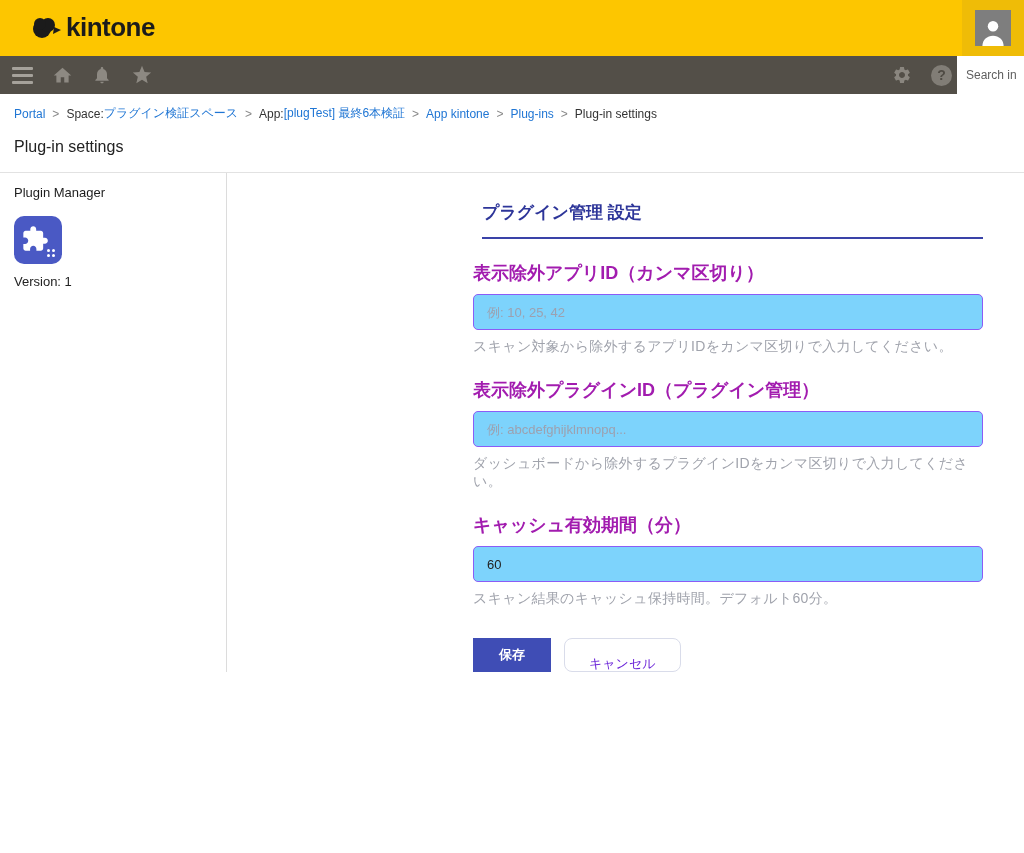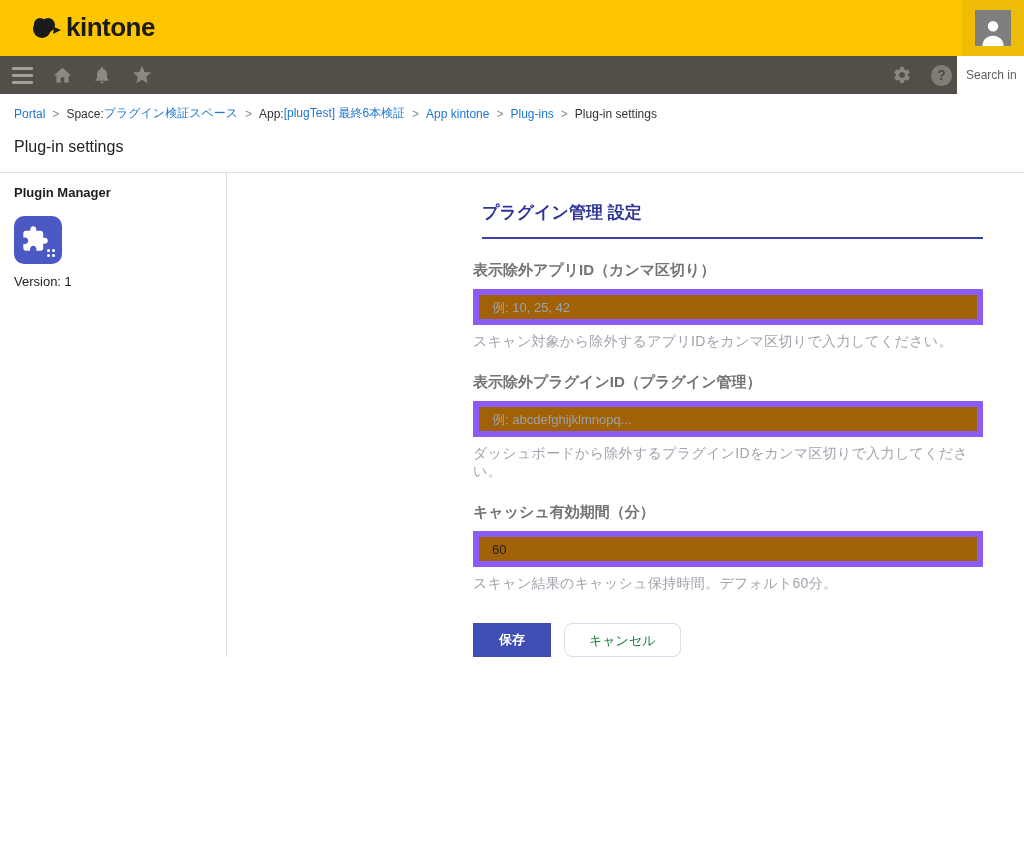--- a/index.html
+++ b/index.html
@@ -37,45 +37,45 @@
   .crumb-sep { color: #888; margin: 0 7px; }
   .crumb-current { color: #333; }
 
   
   .page-title { padding: 16px 14px 0 14px; font-size: 16px; color: #222; }
   .title-divider { border: none; border-top: 1px solid #E2E2E2; margin-top: 16px; }
 
   
   .content { display: flex; }
   .sidebar { width: 227px; min-height: 446px; border-right: 1px solid #DCDCDC; padding: 12px 0 0 14px; }
-  .plugin-name { font-size: 13px; font-weight: bold; color: #1d1d1d; }
+  .plugin-name { font-size: 13px; font-weight: normal; color: #1d1d1d; }
   .plugin-icon { width: 48px; height: 48px; margin-top: 16px; background: #4A59C4; border-radius: 10px;
     position: relative; display: flex; align-items: center; justify-content: center; }
   .plugin-icon svg { display: block; }
   .plugin-dots { position: absolute; right: 7px; bottom: 7px; display: grid;
     grid-template-columns: 3px 3px; grid-gap: 2px; }
   .plugin-dots i { width: 3px; height: 3px; background: #fff; border-radius: 50%; }
   .plugin-version { margin-top: 10px; font-size: 13px; color: #222; }
 
   .main { padding: 28px 0 0 246px; width: 756px; }
   .form-wrap { width: 510px; }
   .form-heading { font-size: 17px; font-weight: bold; color: #2D3599;
     padding-bottom: 13px; border-bottom: 2px solid #3A43A8; margin-left: 9px; }
   .field-group { margin-top: 22px; }
-  .field-label { font-size: 15px; font-weight: bold; color: #737373; }
-  .field-input { margin-top: 9px; width: 100%; height: 36px; border: 6px solid #8b5cf6; border-radius: 0;
+  .field-label { font-size: 18px; font-weight: bold; color: #a21caf; }
+  .field-input { margin-top: 9px; width: 100%; height: 36px; border: 1px solid #8b5cf6; border-radius: 5px;
     padding: 0 13px; font-size: 13px; color: #222; outline: none;
-    font-family: "Liberation Sans", "DejaVu Sans", sans-serif; background: #a16207; }
+    font-family: "Liberation Sans", "DejaVu Sans", sans-serif; background: #7dd3fc; }
   .field-input::placeholder { color: #9CA1B0; opacity: 1; }
   .field-help { margin-top: 8px; font-size: 14px; color: #A0A3AC; letter-spacing: 0.3px; }
   .button-row { margin-top: 30px; display: flex; align-items: center; gap: 13px; }
   .btn-save { height: 34px; padding: 0 26px; background: #3F4DB5; color: #fff; border: none;
     border-radius: 0; font-size: 13px; font-weight: bold; cursor: pointer;
     font-family: "Liberation Sans", "DejaVu Sans", sans-serif; }
-  .btn-cancel { height: 34px; padding: 8px 24px; background: #fff; color: #15803d; border: 1px solid #D9DCEA;
+  .btn-cancel { height: 34px; padding: 16px 24px; background: #fff; color: #6d28d9; border: 1px solid #D9DCEA;
     border-radius: 8px; font-size: 13px; cursor: pointer;
     font-family: "Liberation Sans", "DejaVu Sans", sans-serif; }
 </style>
 </head>
 <body>
 
 <div class="brand-bar">
   <div class="logo">
     <span>
       <svg width="34" height="30" viewBox="0 0 34 30">

